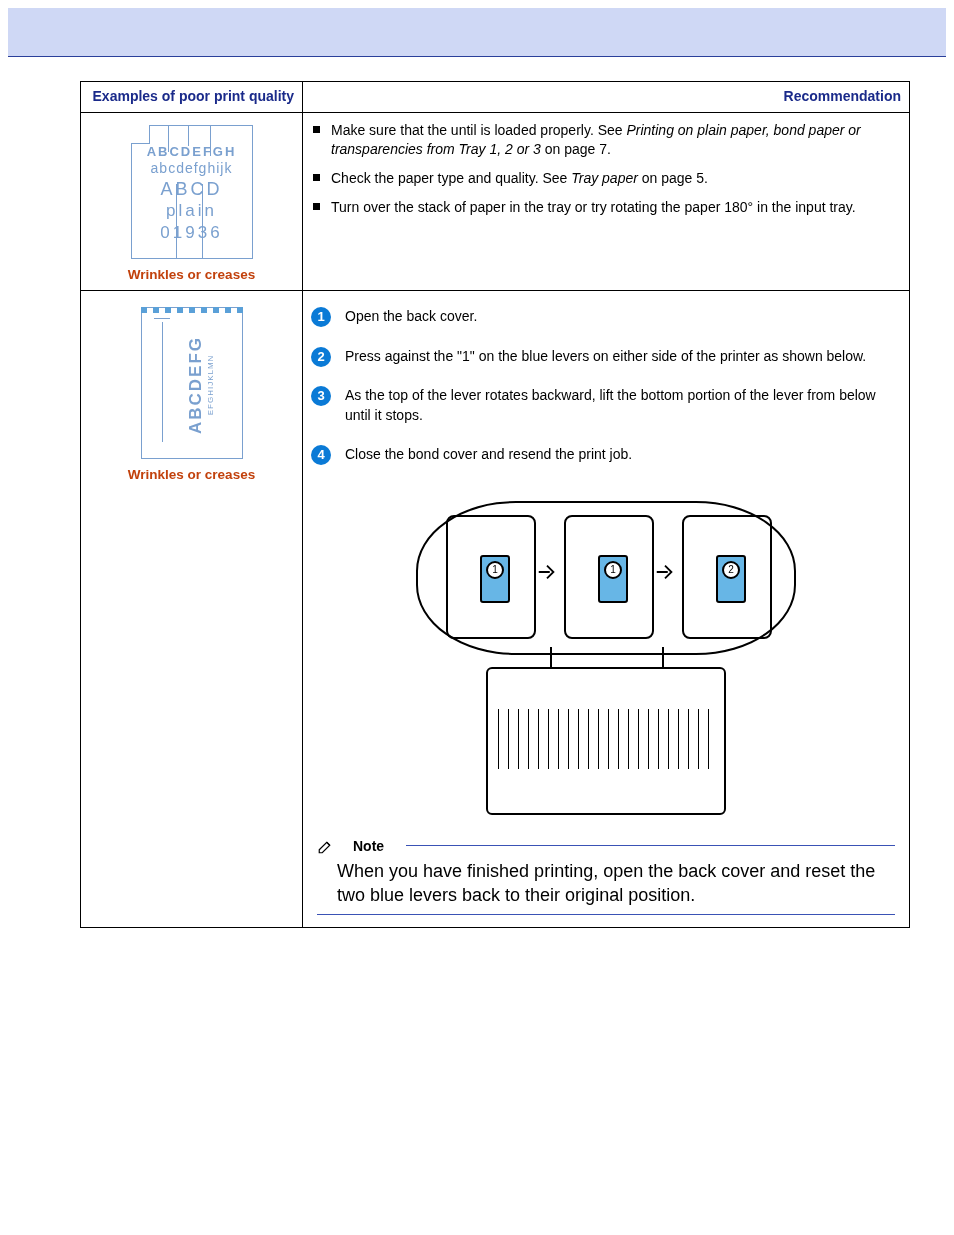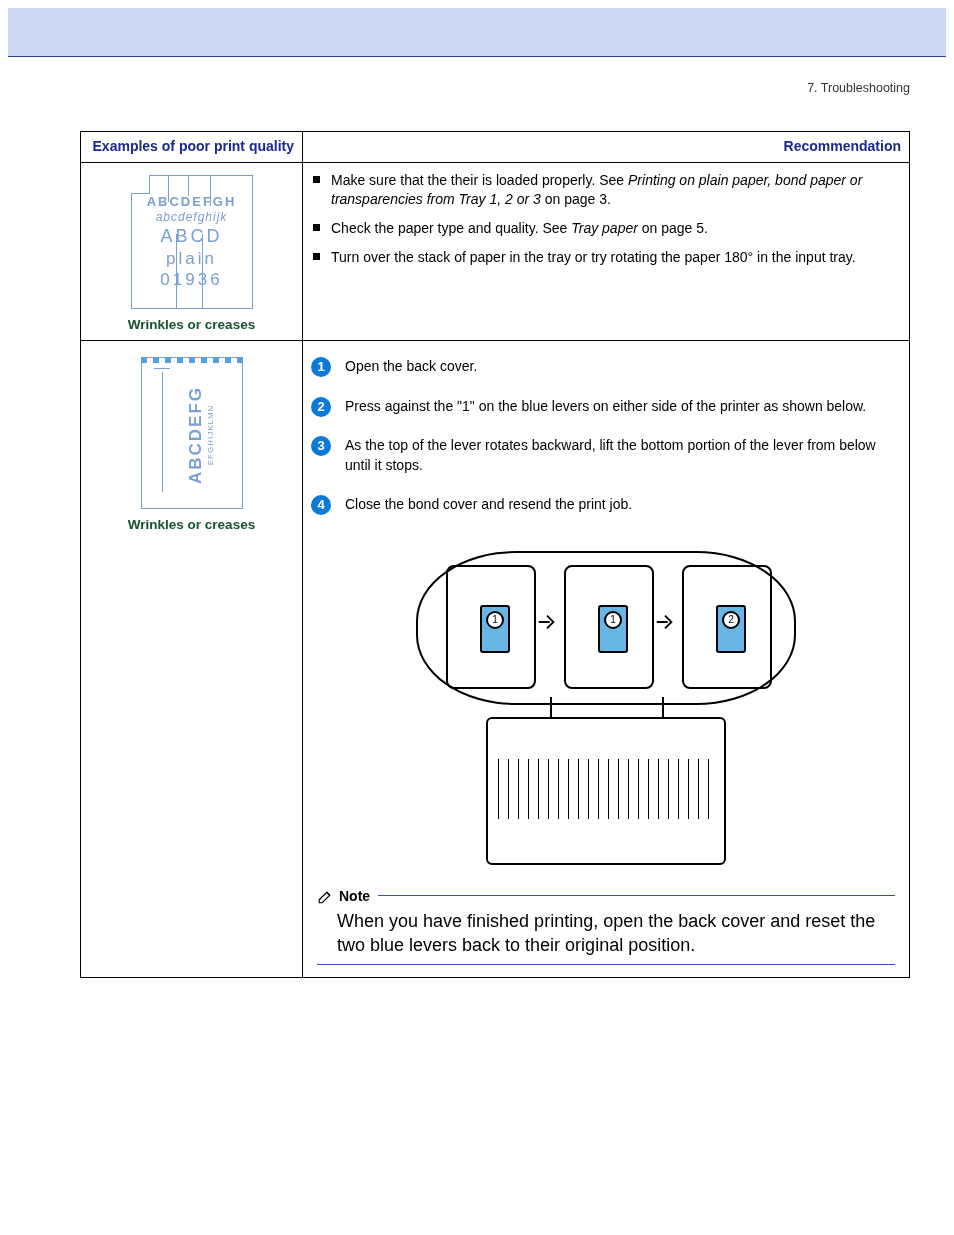--- a/index.html
+++ b/index.html
@@ -48,21 +48,21 @@
   text-align: right;
   color: #1a2a8a;
   font-weight: bold;
 }
 col.c1 { width: 222px; }
 
 .example-cell {
   text-align: center;
 }
 .caption {
-  color: #14532d;
+  color: #c2410c;
   font-weight: bold;
   font-size: 13.5px;
   margin-top: 8px;
 }
 .sample-page {
   width: 120px;
   height: 132px;
   margin: 6px auto 2px auto;
   border: 1.2px solid #7aa0cf;
   position: relative;
@@ -79,21 +79,21 @@
 .sample-page .lines {
   position: absolute;
   left: 14px; right: 14px; top: 18px;
   font-family: Arial, Helvetica, sans-serif;
   color: #7aa0cf;
   text-align: center;
   line-height: 1.25;
 }
 .sample-page .lines span { display:block; }
 .sample-page .l1 { font-weight: bold; letter-spacing: 2px; font-size: 13px; }
-.sample-page .l2 { font-size: 12px; letter-spacing: 1px; font-style: italic; }
+.sample-page .l2 { font-size: 14px; letter-spacing: 1px; }
 .sample-page .l3 { font-weight: normal; letter-spacing: 3px; font-size: 18px; }
 .sample-page .l4 { font-size: 17px; letter-spacing: 3px; }
 .sample-page .l5 { font-size: 17px; letter-spacing: 3px; }
 .sample-page .crease {
   position: absolute;
   width: 1px;
   background: #7aa0cf;
 }
 
 .sample-page2 {
@@ -217,21 +217,21 @@
 }
 .diagram-ph .lead1 { left:144px; }
 .diagram-ph .lead2 { left:256px; }
 
 .note-block {
   margin: 0 6px 4px 6px;
 }
 .note-head {
   display: flex;
   align-items: center;
-  gap: 4px;
+  gap: 18px;
 }
 .note-head .nicon {
   width: 18px; height: 18px;
   display: inline-block;
 }
 .note-head .lbl {
   font-weight: bold;
   font-size: 14px;
 }
 .note-head .line {
@@ -251,21 +251,20 @@
 }
 </style>
 </head>
 <body>
 
 <div class="top-band"></div>
 <div class="rule"></div>
 
 <div class="page">
 
-  <div class="section-title">7. Troubleshooting</div>
 
   <table class="main">
     <colgroup>
         <col class="c1">
         <col>
       </colgroup>
     <thead>
       <tr>
         <th>Examples of poor print quality</th>
         <th>Recommendation</th>
@@ -288,21 +287,21 @@
             <div class="crease" style="left:56px; top:0; height:20px;"></div>
             <div class="crease" style="left:78px; top:0; height:30px;"></div>
             <div class="crease" style="left:44px; top:58px; height:74px;"></div>
             <div class="crease" style="left:70px; top:58px; height:74px;"></div>
           </div>
           <div class="caption">Wrinkles or creases</div>
         </td>
         <td>
           <ul class="bullets">
             <li>
-              <span>Make sure that the their is loaded properly. See </span><span class="link">Printing on plain paper, bond paper or transparencies from Tray 1, 2 or 3</span><span> on page 3.</span>
+              <span>Make sure that the until is loaded properly. See </span><span class="link">Printing on plain paper, bond paper or transparencies from Tray 1, 2 or 3</span><span> on page 7.</span>
             </li>
             <li>
               <span>Check the paper type and quality. See </span><span class="link">Tray paper</span><span> on page 5.</span>
             </li>
             <li>
               <span>Turn over the stack of paper in the tray or try rotating the paper 180° in the input tray.</span>
             </li>
           </ul>
         </td>
       </tr>

